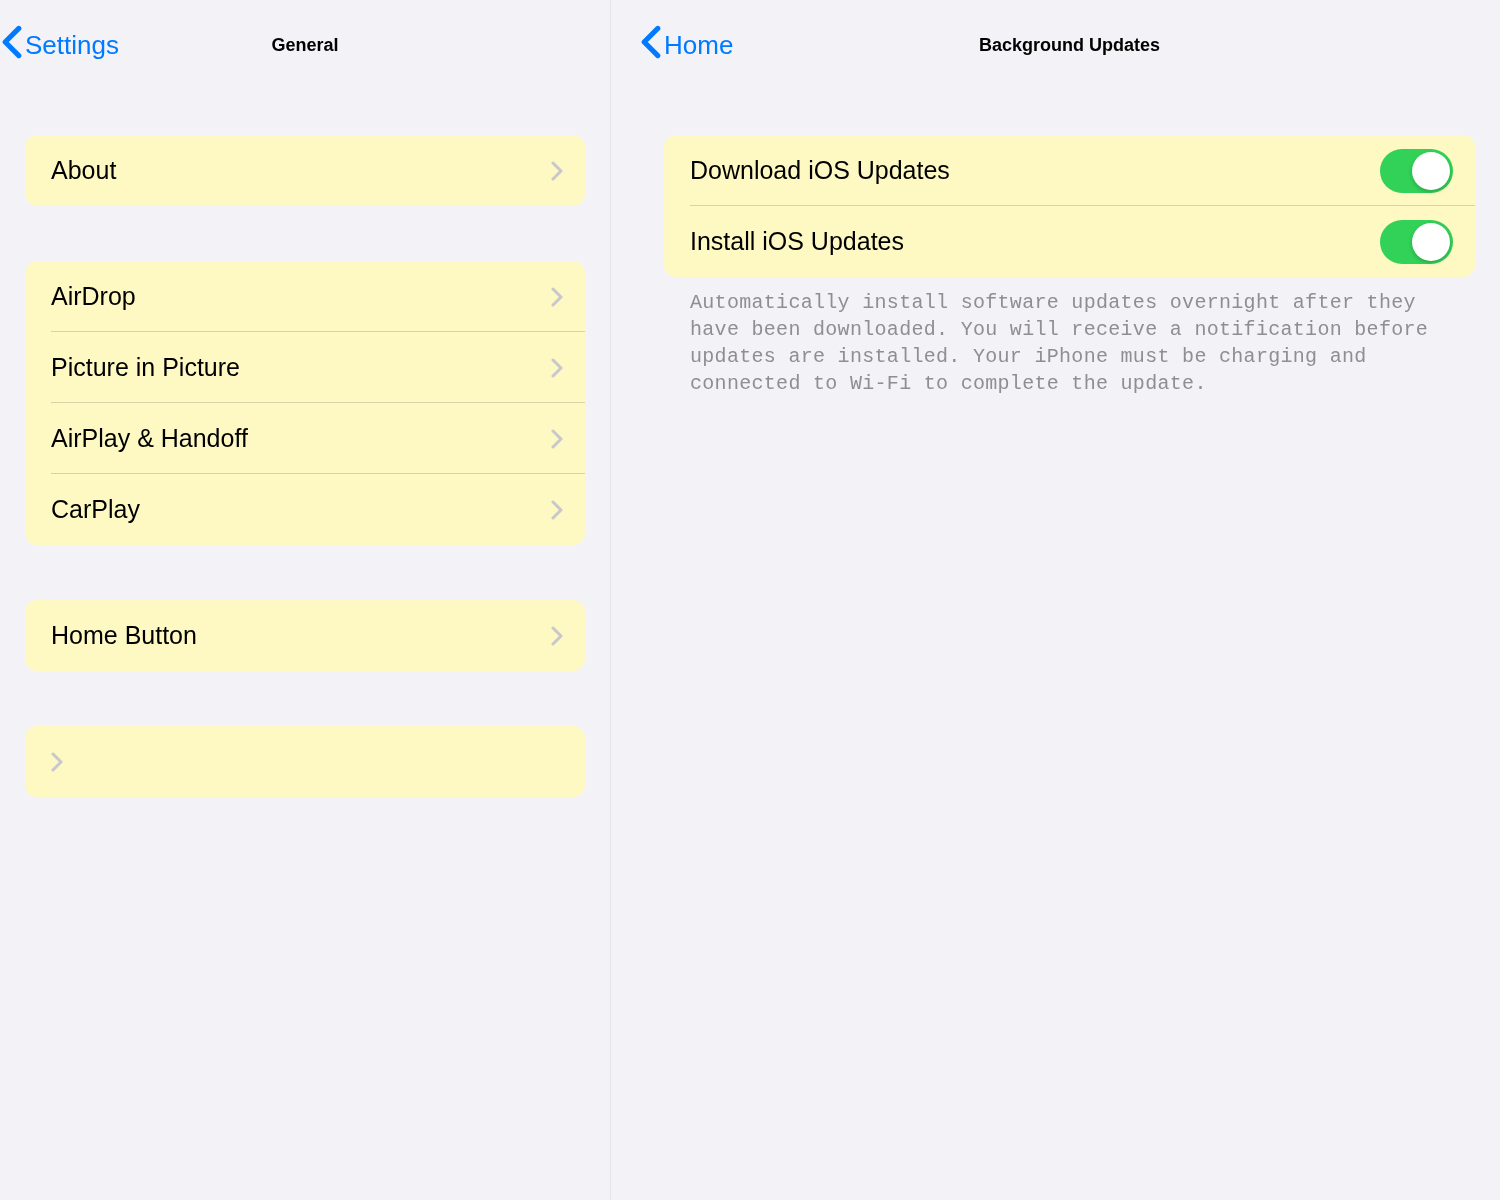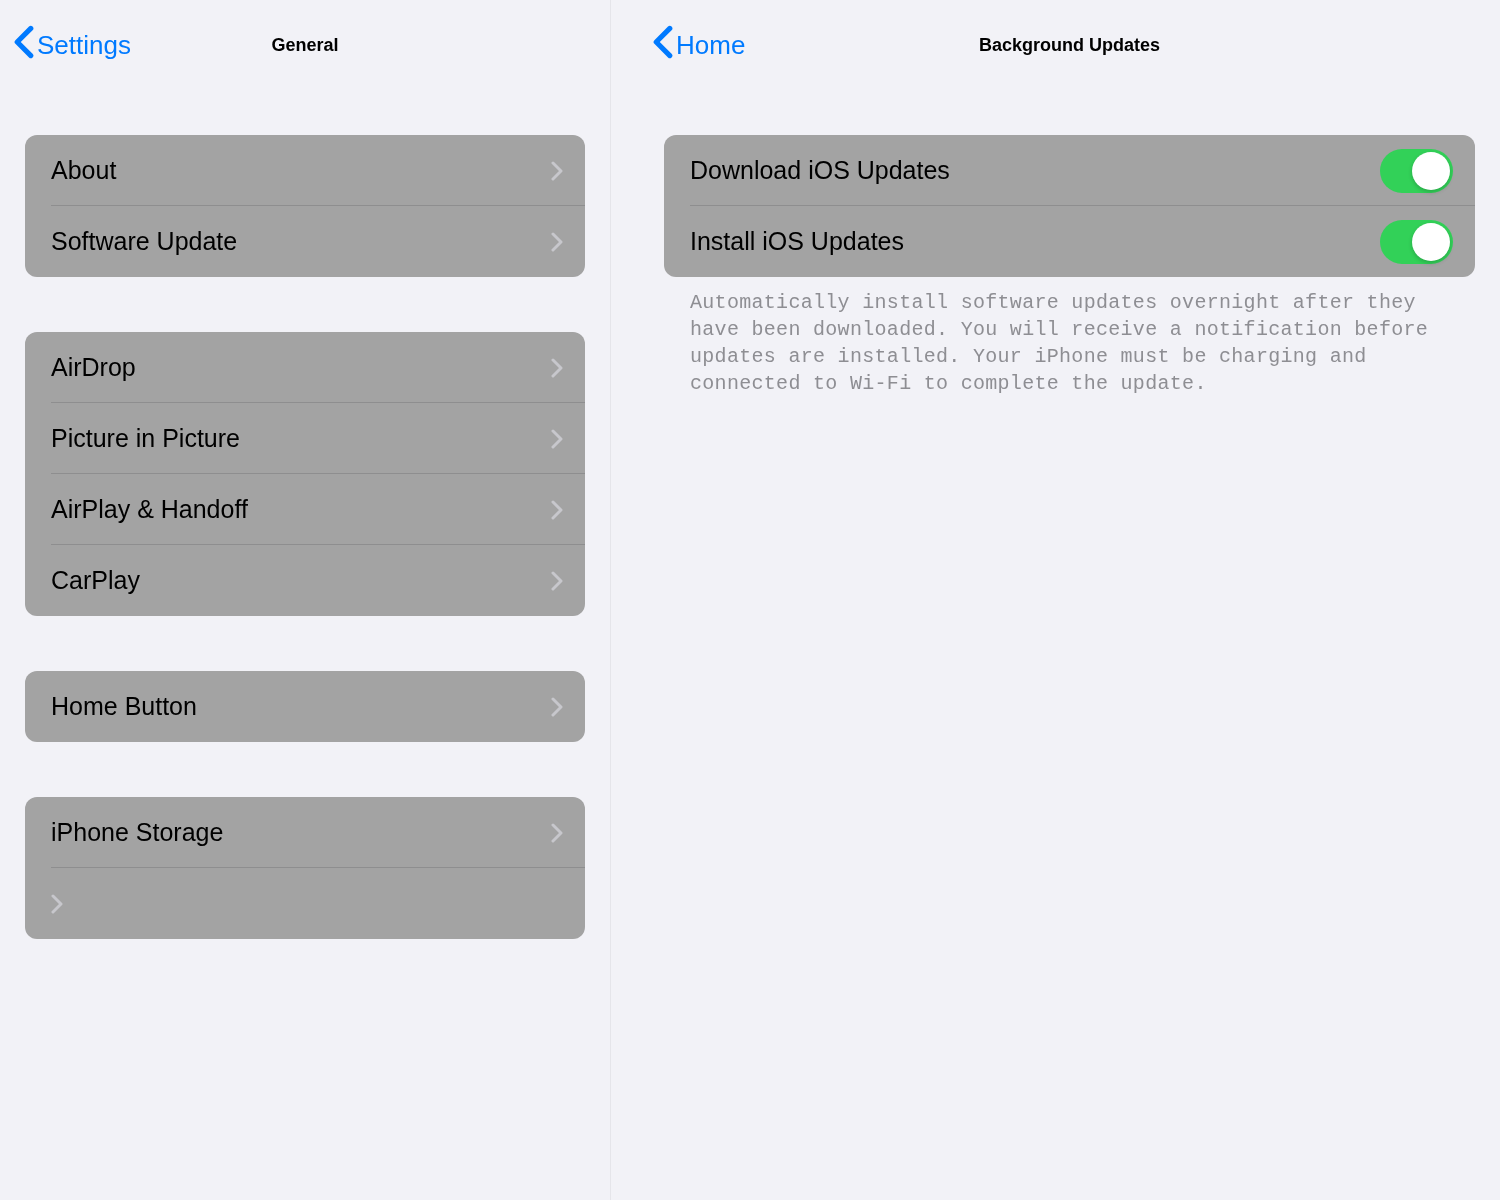--- a/index.html
+++ b/index.html
@@ -16,21 +16,21 @@
       padding: 0;
     }
     .pane-left { width: 610px; }
     .pane-right { width: 890px; border-left: 1px solid rgba(0,0,0,0.05); padding-left: 28px; }
 
     .nav-bar {
       height: 90px;
       display: flex;
       align-items: center;
       position: relative;
-      padding: 0 13px;
+      padding: 0 1px;
     }
     .nav-back {
       display: flex;
       align-items: center;
       gap: 2px;
       color: #007aff;
       font-size: 26px;
       font-weight: 400;
       cursor: pointer;
       text-decoration: none;
@@ -41,21 +41,21 @@
       left: 50%;
       transform: translateX(-50%);
       font-size: 18px;
       font-weight: 600;
       color: #000;
     }
 
     .content { padding: 0 25px; }
 
     .section {
-      background: #a3a3a3;
+      background: #fef9c3;
       border-radius: 12px;
       margin-top: 45px;
       overflow: hidden;
     }
     .section:first-child { margin-top: 45px; }
     .section + .section { margin-top: 55px; }
 
     .row {
       display: flex;
       align-items: center;
@@ -133,28 +133,20 @@
   <div class="content">
     <div class="section">
       <div class="row">
         <span class="row-label">About</span>
         <span class="chevron-right">
             <svg viewBox="0 0 12 20">
               <path d="M2 2 L10 10 L2 18" stroke="#c7c7cc" stroke-width="3" fill="none" stroke-linecap="round" stroke-linejoin="round"></path>
             </svg>
           </span>
       </div>
-      <div class="row">
-        <span class="row-label">Software Update</span>
-        <span class="chevron-right">
-            <svg viewBox="0 0 12 20">
-              <path d="M2 2 L10 10 L2 18" stroke="#c7c7cc" stroke-width="3" fill="none" stroke-linecap="round" stroke-linejoin="round"></path>
-            </svg>
-          </span>
-      </div>
     </div>
 
     <div class="section">
       <div class="row">
         <span class="row-label">AirDrop</span>
         <span class="chevron-right">
             <svg viewBox="0 0 12 20">
               <path d="M2 2 L10 10 L2 18" stroke="#c7c7cc" stroke-width="3" fill="none" stroke-linecap="round" stroke-linejoin="round"></path>
             </svg>
           </span>
@@ -190,28 +182,20 @@
         <span class="row-label">Home Button</span>
         <span class="chevron-right">
             <svg viewBox="0 0 12 20">
               <path d="M2 2 L10 10 L2 18" stroke="#c7c7cc" stroke-width="3" fill="none" stroke-linecap="round" stroke-linejoin="round"></path>
             </svg>
           </span>
       </div>
     </div>
 
     <div class="section">
-      <div class="row">
-        <span class="row-label">iPhone Storage</span>
-        <span class="chevron-right">
-            <svg viewBox="0 0 12 20">
-              <path d="M2 2 L10 10 L2 18" stroke="#c7c7cc" stroke-width="3" fill="none" stroke-linecap="round" stroke-linejoin="round"></path>
-            </svg>
-          </span>
-      </div>
       <div class="row">
         <span class="chevron-right">
             <svg viewBox="0 0 12 20">
               <path d="M2 2 L10 10 L2 18" stroke="#c7c7cc" stroke-width="3" fill="none" stroke-linecap="round" stroke-linejoin="round"></path>
             </svg>
           </span>
       </div>
     </div>
   </div>
 </div>

